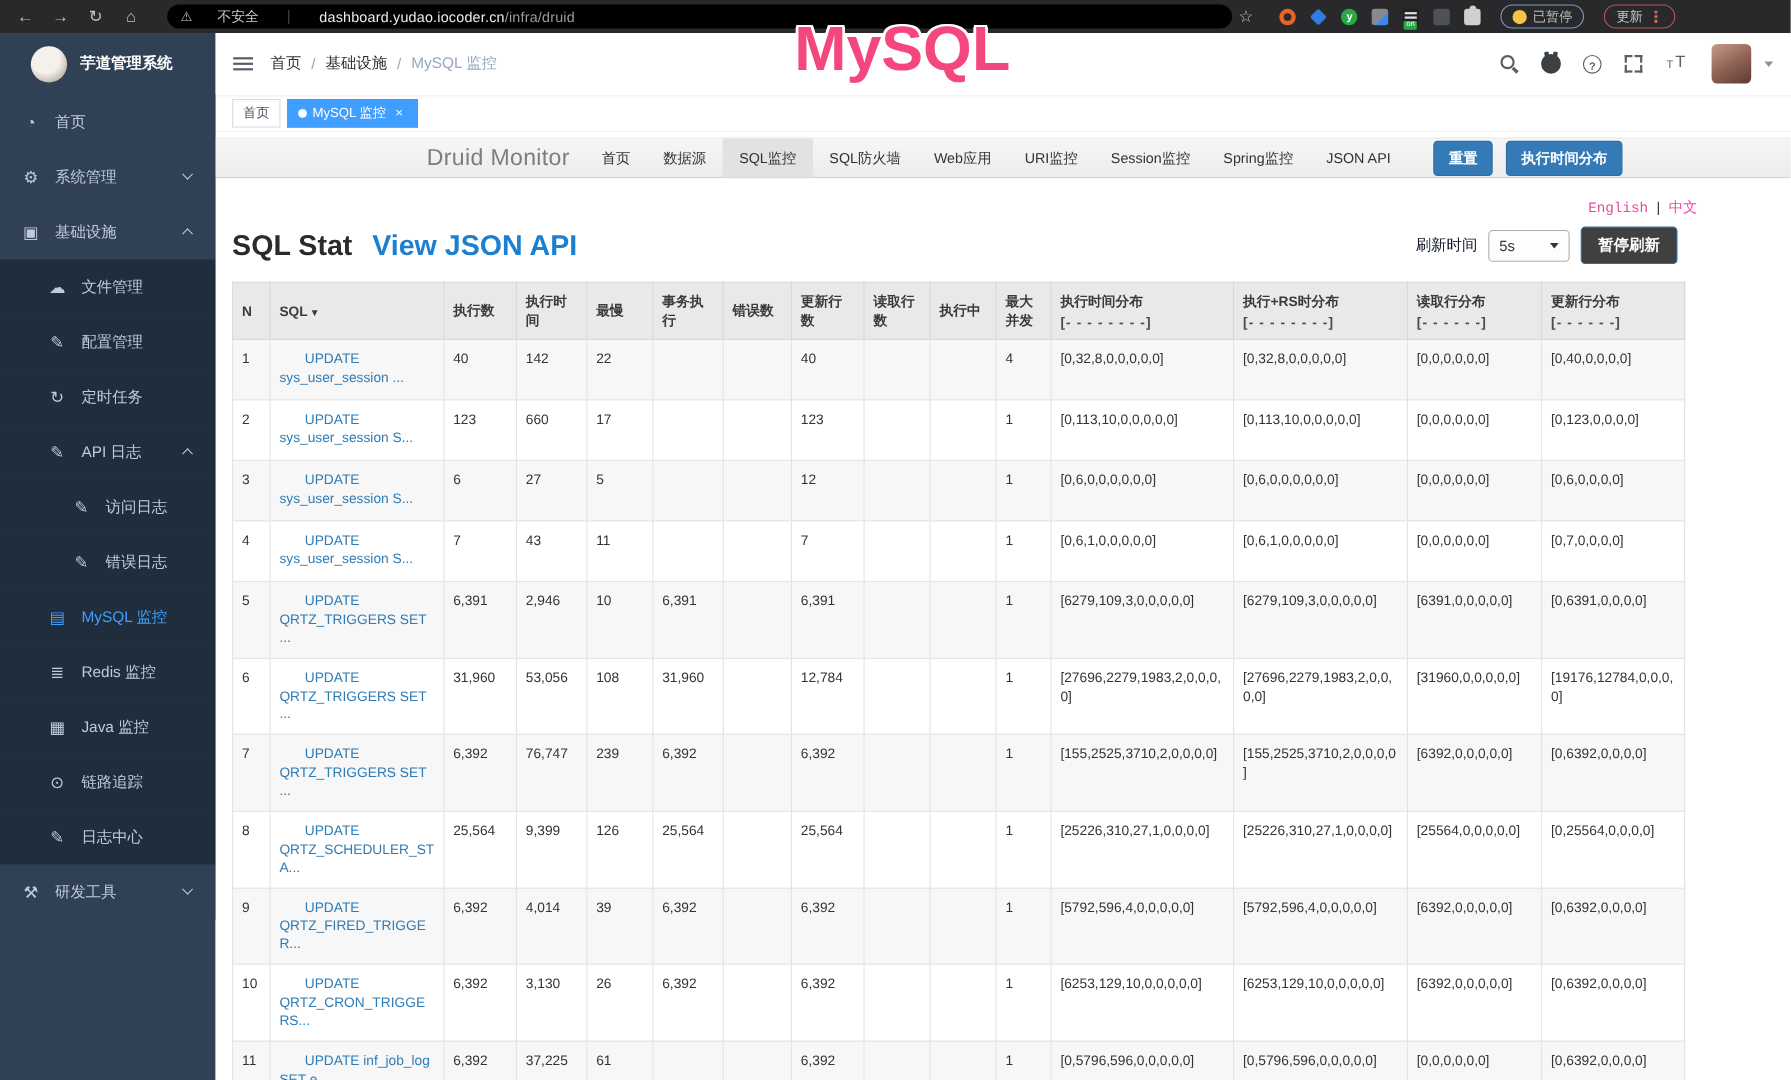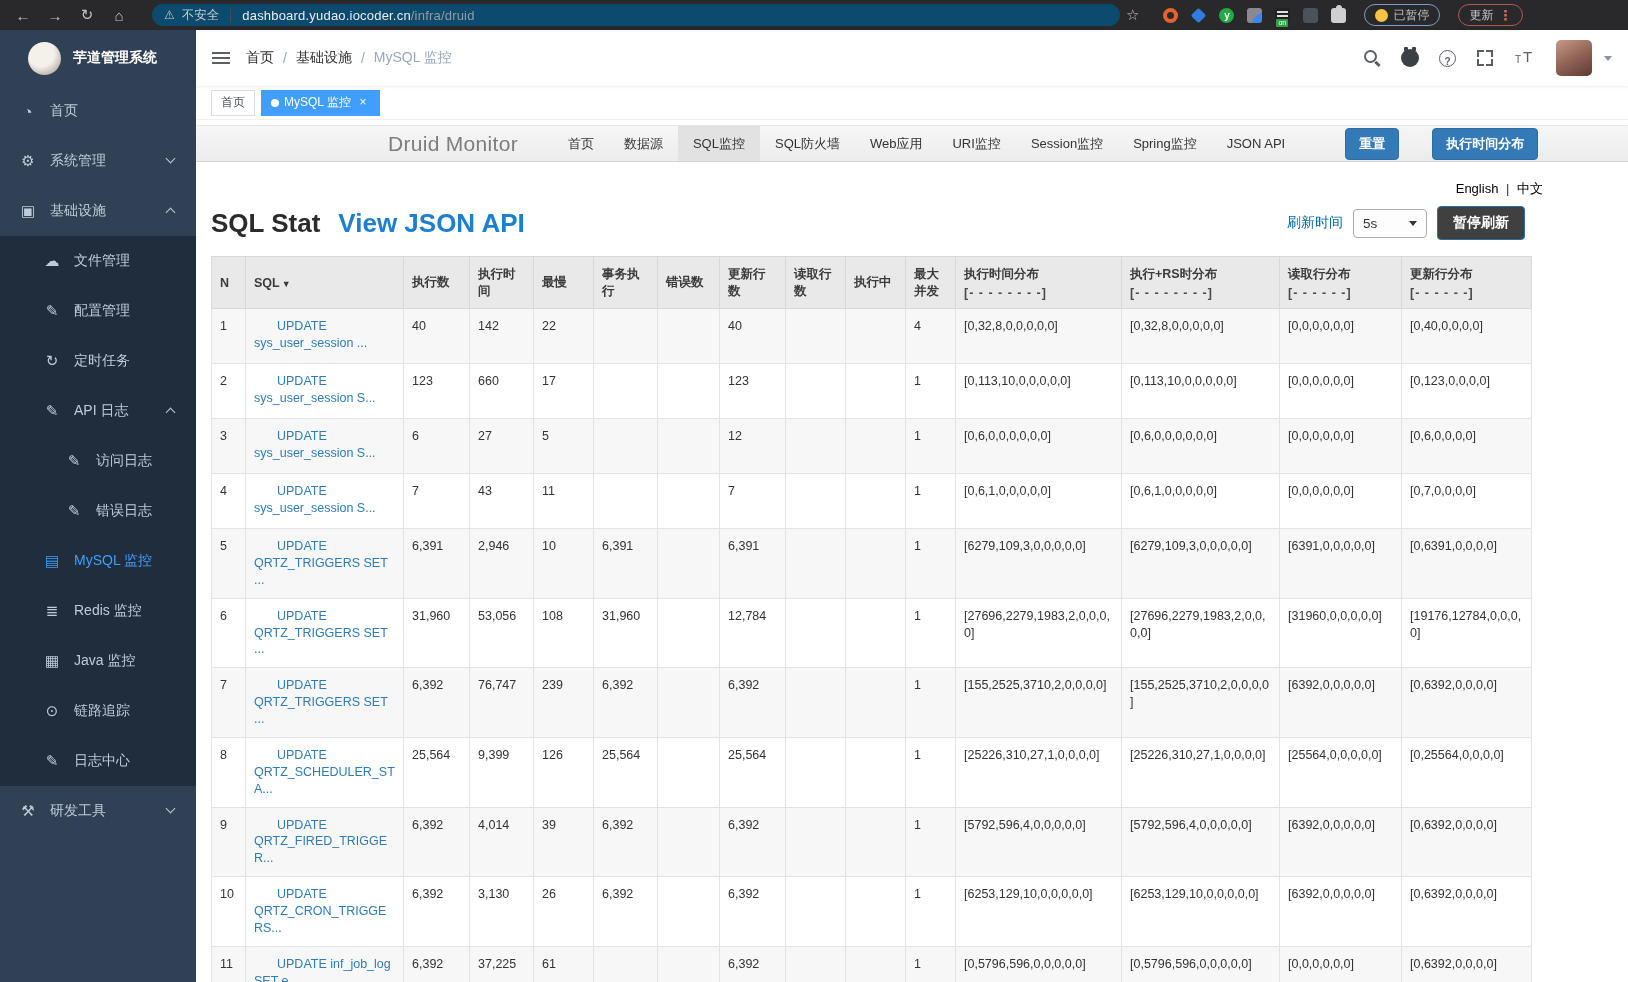--- a/index.html
+++ b/index.html
@@ -2,21 +2,21 @@
 <html><head>
 <meta charset="utf-8">
 <style>
   * { margin:0; padding:0; box-sizing:border-box; }
   html,body { width:1628px; height:982px; overflow:hidden; font-family:"Liberation Sans","DejaVu Sans",sans-serif; background:#fff; }
   #app { position:relative; width:1628px; height:982px; }
 
   
   .chrome { height:30px; background:#29292c; display:flex; align-items:center; padding:0 10px; gap:6px; }
   .chrome .nav-ic { color:#c2c2c4; font-size:15px; width:26px; text-align:center; cursor:default; }
-  .url-pill { flex:0 0 968px; height:22px; margin-left:14px; background:#0c4a6e; border-radius:11px; display:flex; align-items:center; padding:0 12px; gap:7px; color:#c9c9cb; font-size:12.5px; }
+  .url-pill { flex:0 0 968px; height:22px; margin-left:14px; background:#000000; border-radius:11px; display:flex; align-items:center; padding:0 12px; gap:23px; color:#c9c9cb; font-size:12.5px; }
   .warn-ic::before { content:"⚠"; font-size:12px; color:#c9c9cb; }
   .url-sep { width:1px; height:13px; background:#4a4a4d; margin:0 4px; }
   .url-text { color:#ececee; font-size:13px; letter-spacing:.2px; }
   .url-path { color:#9b9b9e; }
   .star-ic::before { content:"☆"; color:#c2c2c4; font-size:15px; }
   .exts { display:flex; align-items:center; gap:13px; margin-left:18px; }
   .ext { width:15px; height:15px; display:inline-block; position:relative; }
   .ext-donut { border:4px solid #e8632a; border-radius:50%; }
   .ext-gem { background:#2f7de1; transform:rotate(45deg); width:11px; height:11px; margin:2px; border-radius:2px; }
   .ext-green { background:#27a746; border-radius:50%; color:#fff; font-size:10px; font-weight:bold; text-align:center; line-height:15px; }
@@ -79,38 +79,38 @@
 
   
   .tagsbar { height:34px; display:flex; align-items:center; padding:0 15px; gap:6px; border-bottom:1px solid #f0f0f0; }
   .tag { height:26px; display:flex; align-items:center; padding:0 9px; border:1px solid #d8dce5; background:#fff; color:#495060; font-size:12px; cursor:pointer; gap:5px; }
   .tag.active { background:#409EFF; border-color:#409EFF; color:#fff; }
   .tag.active .tag-dot { width:8px; height:8px; border-radius:50%; background:#fff; display:inline-block; }
   .tag-close { width:14px; height:14px; border-radius:50%; text-align:center; line-height:13px; font-size:12px; }
   .tag-close::before { content:"×"; }
 
   
-  .druidbar { height:37px; margin-top:5px; background:linear-gradient(#f6f6f6,#ececec); border-top:1px solid #e7e7e7; border-bottom:1px solid #d4d4d4; display:flex; align-items:center;gap:21px; }
+  .druidbar { height:37px; margin-top:5px; background:linear-gradient(#f6f6f6,#ececec); border-top:1px solid #e7e7e7; border-bottom:1px solid #d4d4d4; display:flex; align-items:center; }
   .druid-brand { font-size:21px; color:#7d7d7d; margin-left:192px; margin-right:14px; letter-spacing:.3px; cursor:pointer; }
   .dn-items { display:flex; height:100%; align-items:stretch; }
   .dn-item { display:flex; align-items:center; padding:0 15px; font-size:13px; color:#333; cursor:pointer; }
   .dn-item.active { background:#e2e2e2; }
   .druid-btn { background:#337ab7; border:1px solid #2e6da4; color:#fff; font-size:13px; font-weight:bold; border-radius:4px; padding:6px 13px; margin-left:12px; cursor:pointer; font-family:inherit; }
   .druid-btn.first { margin-left:24px; }
 
   
   .content { flex:1; padding:10px 15px 0 15px; overflow:hidden; }
   .lang-row { text-align:right; font-size:13px; padding:8px 70px 0 0; }
-  .lang-link { color:#000000; text-decoration:none; cursor:pointer; }
+  .lang-link { color:#ec4899; text-decoration:none; cursor:pointer;font-family:Liberation Mono, monospace; }
   .lang-sep { color:#333; margin:0 4px; }
   .title-row { display:flex; align-items:center; margin-top:8px; }
   .page-title { font-size:26px; font-weight:bold; color:#2b2b2b; }
   .title-link { font-size:26px; font-weight:bold; color:#1d7fd1; margin-left:18px; text-decoration:none; cursor:pointer; }
   .refresh-box { margin-left:auto; display:flex; align-items:center; gap:10px; padding-right:88px; }
-  .refresh-label { font-size:14px; color:#0369a1;margin-left:28px; }
+  .refresh-label { font-size:14px; color:#0f172a;margin-left:28px; }
   .select { width:74px; height:29px; border:1px solid #adadad; border-radius:4px; background:#fdfdfd; display:flex; align-items:center; padding:0 9px; font-size:13.5px; color:#333; cursor:pointer; }
   .select-caret { margin-left:auto; width:0; height:0; border-left:4.5px solid transparent; border-right:4.5px solid transparent; border-top:5px solid #333; }
   .pause-btn { background:#404040; border:1px solid #2e6da4; color:#fff; font-size:14px; font-weight:bold; border-radius:4px; padding:7px 15px; cursor:pointer; font-family:inherit; }
 
   
   table { border-collapse:collapse; width:1320px; margin-top:16px; table-layout:fixed; }
   th { background:#e9e9e9; border:1px solid #d8d8d8; font-size:12.5px; color:#3b3b3b; text-align:left; padding:8px 8px; vertical-align:middle; height:52px; font-weight:bold; cursor:pointer; }
   .th-sub { font-weight:bold; color:#4a4a4a; margin-top:3px; letter-spacing:1px; }
   .sort-glyph { font-size:9px; margin-left:2px; }
   td { border:1px solid #e3e3e3; font-size:12.5px; color:#333; padding:9px 8px; vertical-align:top; height:55px; line-height:1.35; word-wrap:break-word; }
@@ -557,13 +557,14 @@
                 <td>[0,5796,596,0,0,0,0,0]</td>
                 <td>[0,0,0,0,0,0]</td>
                 <td>[0,6392,0,0,0,0]</td>
               </tr>
             </tbody>
         </table>
       </div>
     </div>
   </div>
 
+  <div class="pink-overlay">MySQL</div>
 </div>
 
 </body></html>

